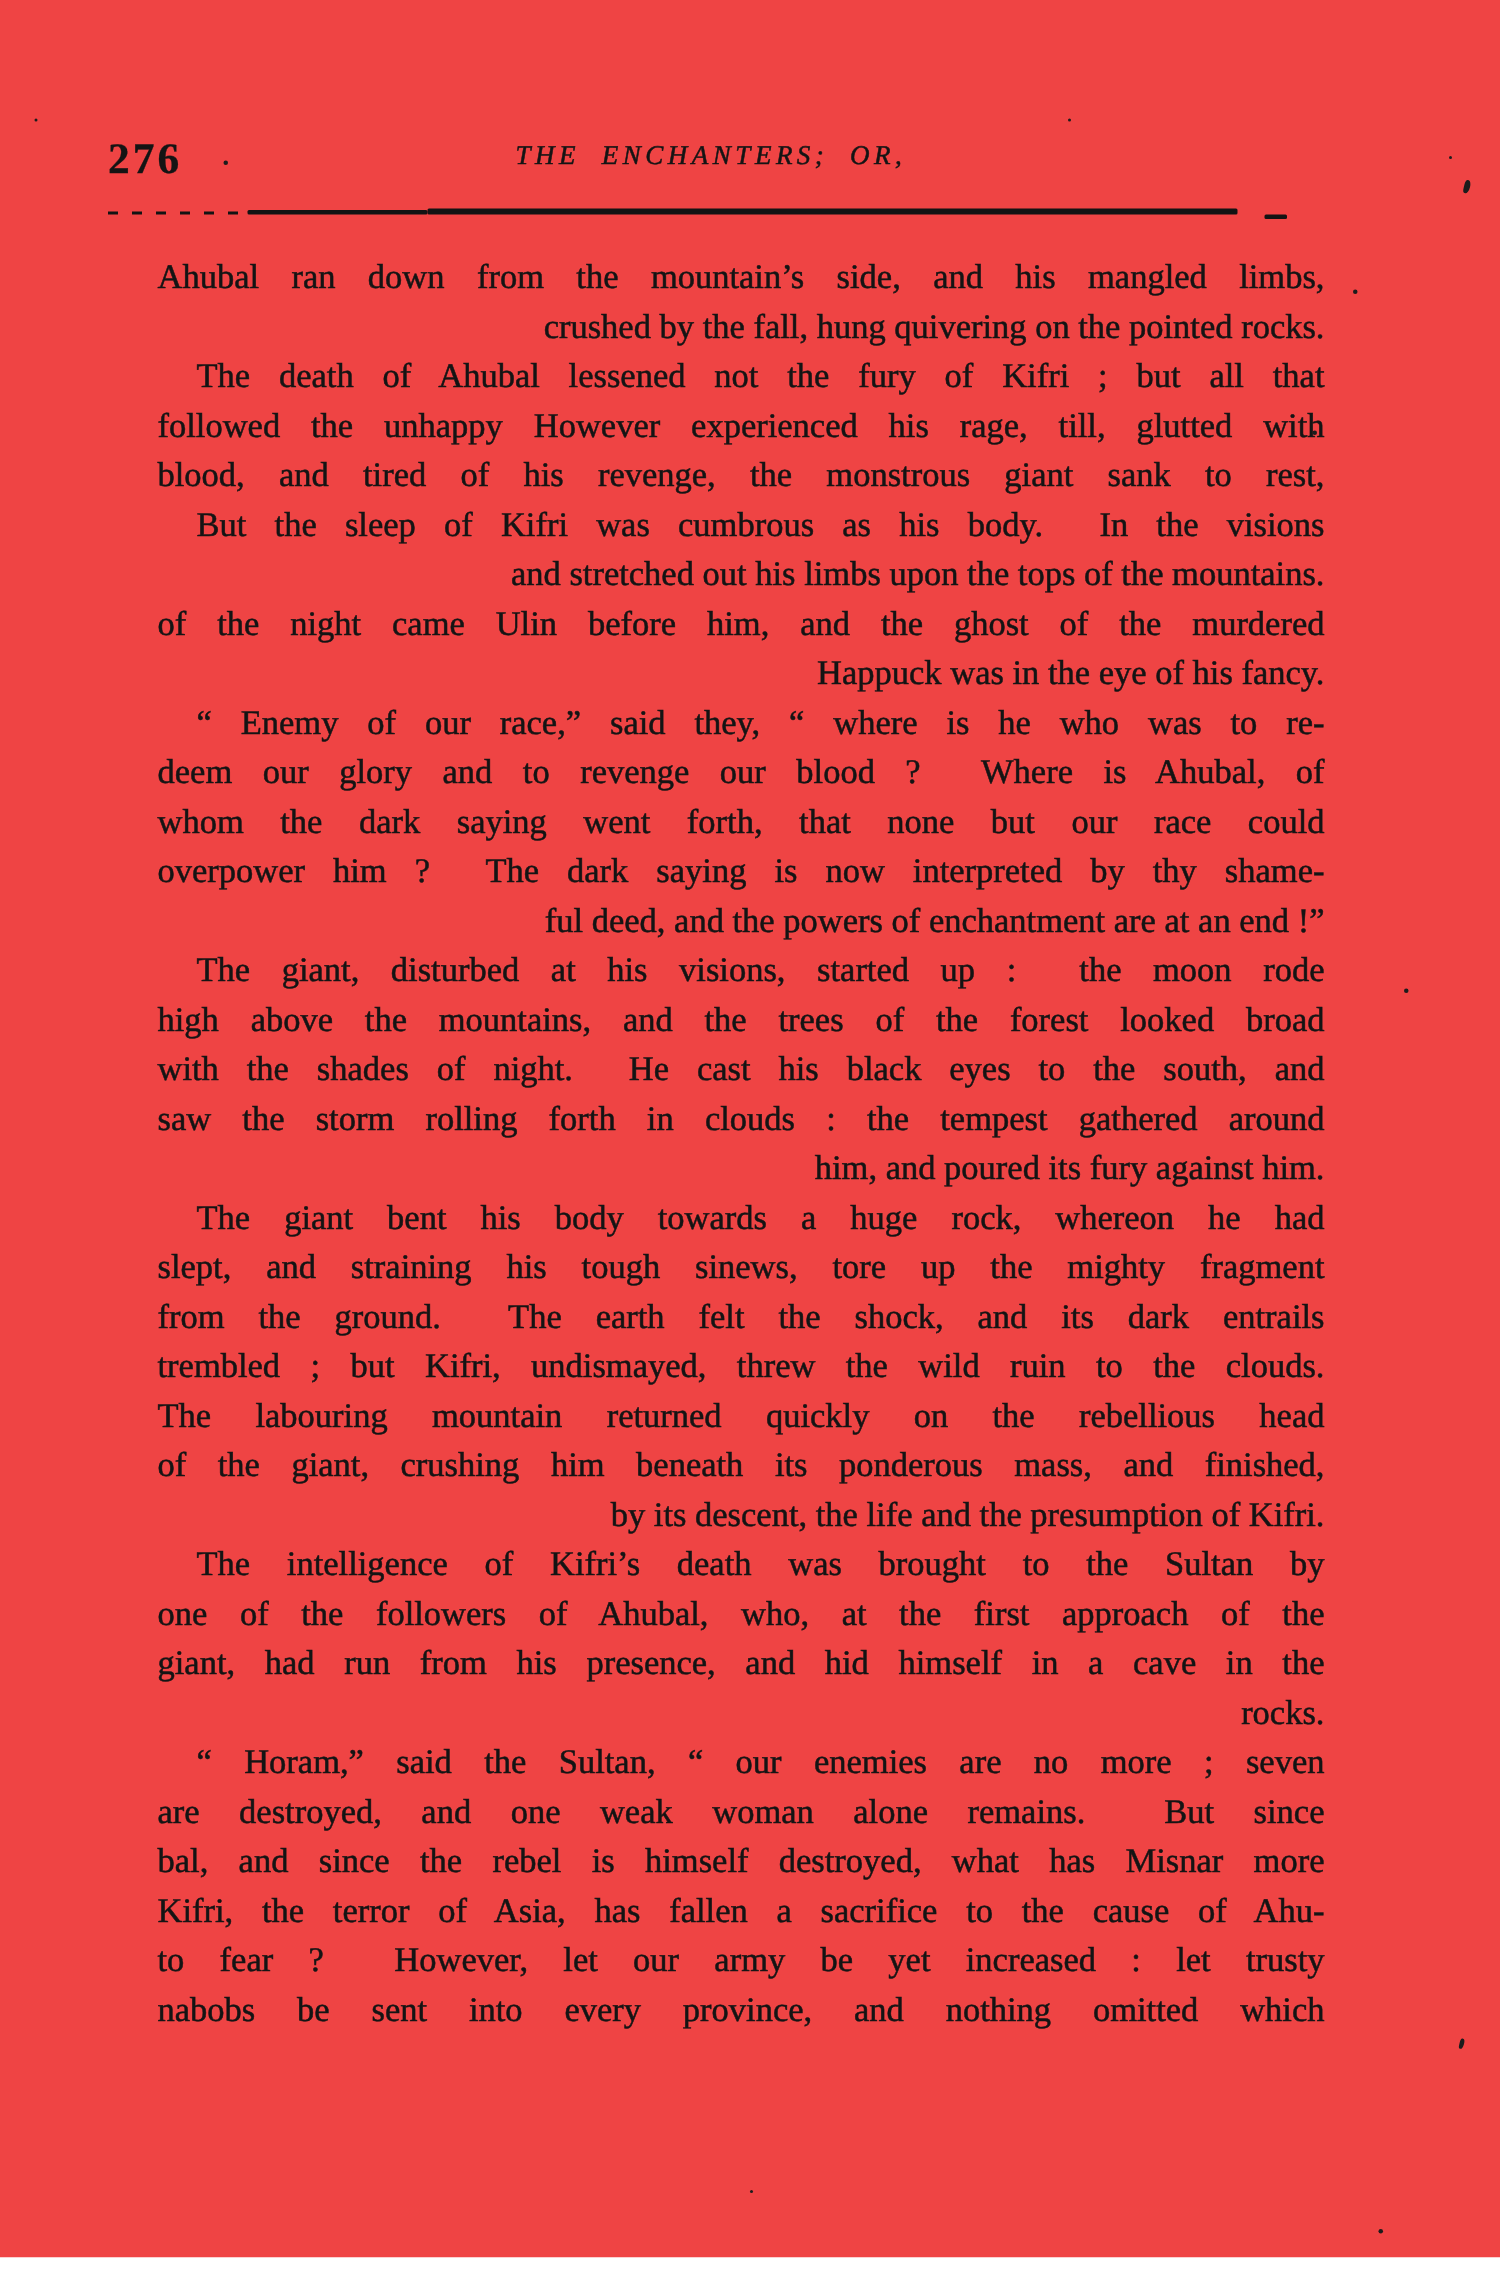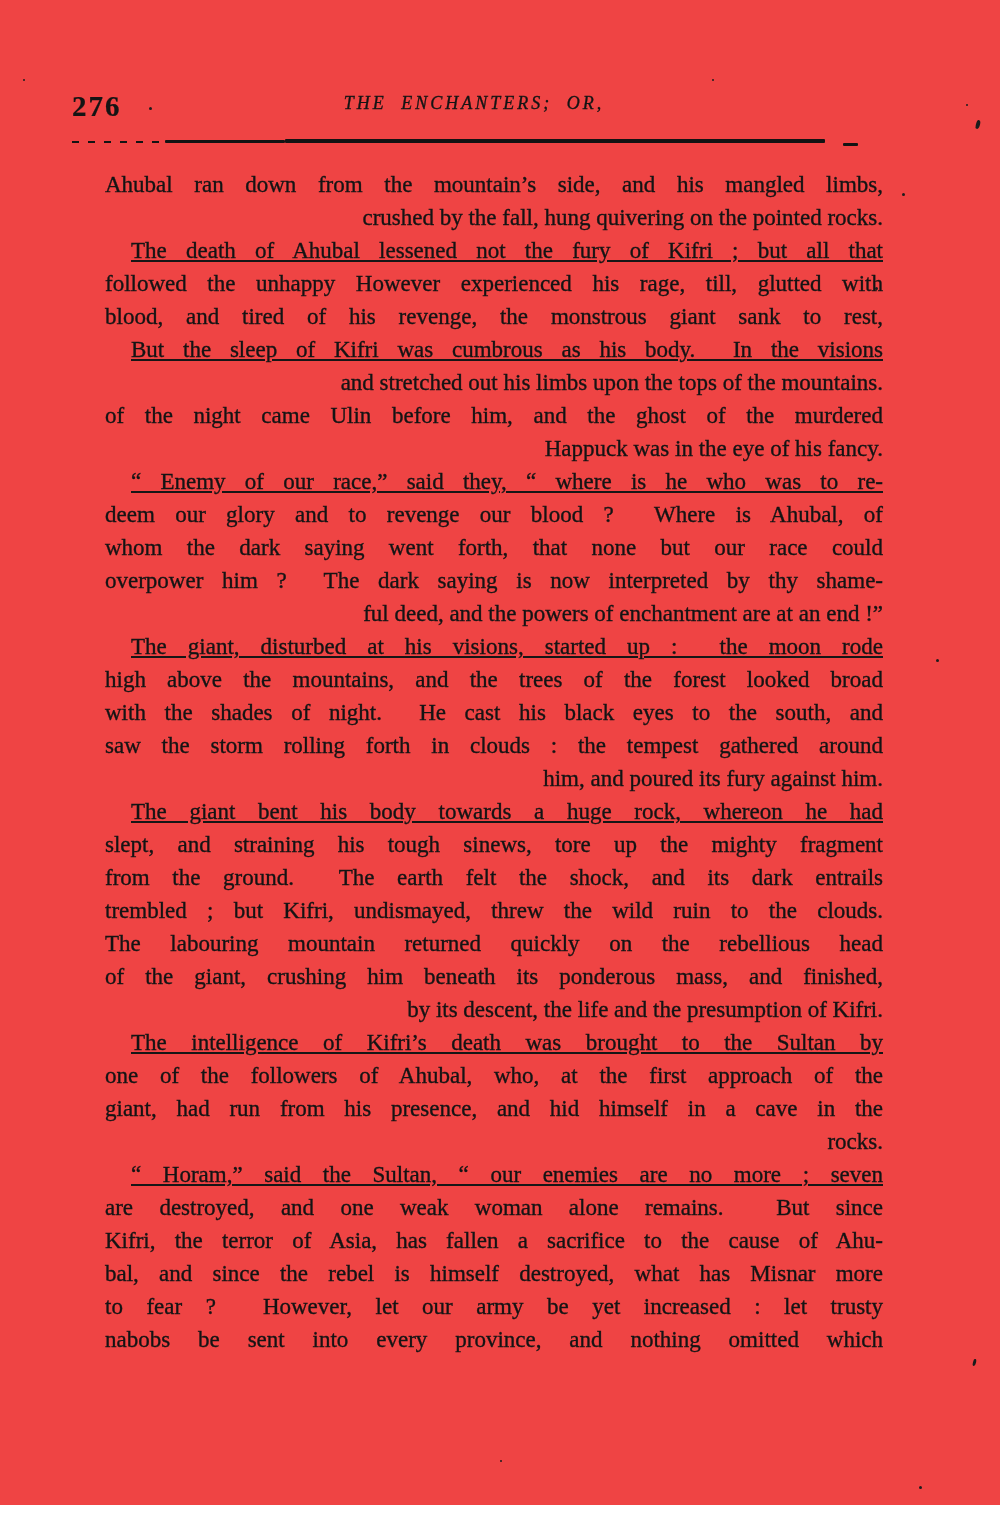--- a/index.html
+++ b/index.html
@@ -65,21 +65,20 @@
     text-align: right;
     white-space: nowrap;
   }
   .line.just {
     text-align: justify;
     text-align-last: justify;
     white-space: normal;
   }
   .line.indent {
     text-indent: 26px;
-    text-decoration: underline;
   }
   .speck {
     position: absolute;
     background: #1c1c1c;
     border-radius: 50%;
   }
   .speck.comma {
     border-radius: 45% 55% 60% 40%;
     transform: rotate(14deg);
   }
@@ -124,22 +123,22 @@
       <div class="line just">trembled ; but Kifri, undismayed, threw the wild ruin to the clouds.</div>
       <div class="line just">The labouring mountain returned quickly on the rebellious head</div>
       <div class="line just">of the giant, crushing him beneath its ponderous mass, and finished,</div>
       <div class="line">by its descent, the life and the presumption of Kifri.</div>
       <div class="line just indent">The intelligence of Kifri’s death was brought to the Sultan by</div>
       <div class="line just">one of the followers of Ahubal, who, at the first approach of the</div>
       <div class="line just">giant, had run from his presence, and hid himself in a cave in the</div>
       <div class="line">rocks.</div>
       <div class="line just indent">“ Horam,” said the Sultan, “ our enemies are no more ; seven</div>
       <div class="line just">are destroyed, and one weak woman alone remains.&nbsp; But since</div>
+      <div class="line just">bal, and since the rebel is himself destroyed, what has Misnar more</div>
       <div class="line just">Kifri, the terror of Asia, has fallen a sacrifice to the cause of Ahu-</div>
-      <div class="line just">bal, and since the rebel is himself destroyed, what has Misnar more</div>
       <div class="line just">to fear ?&nbsp; However, let our army be yet increased : let trusty</div>
       <div class="line just">nabobs be sent into every province, and nothing omitted which</div>
     </div>
 
   <div class="speck" style="left:23px;  top:79px;   width:2px; height:2px;"></div>
   <div class="speck" style="left:712px; top:79px;   width:2px; height:2px;"></div>
   <div class="speck" style="left:149px; top:107px;  width:3px; height:3px;"></div>
   <div class="speck" style="left:966px; top:104px;  width:2px; height:2px;"></div>
   <div class="speck comma" style="left:976px; top:120px; width:4px; height:9px;"></div>
   <div class="speck" style="left:902px; top:193px;  width:3px; height:3px;"></div>

